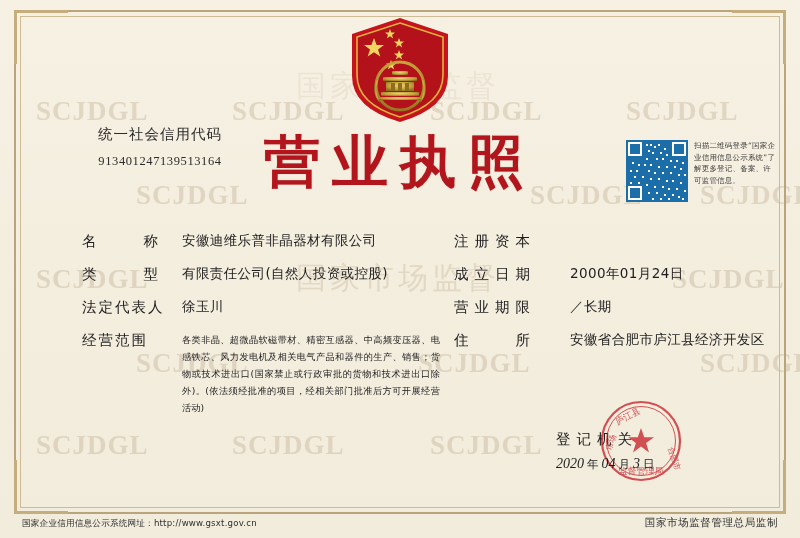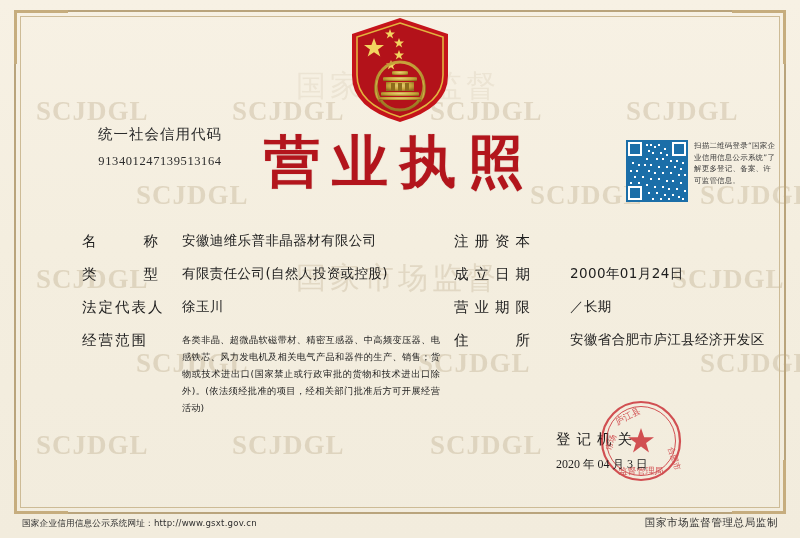--- a/index.html
+++ b/index.html
@@ -205,21 +205,22 @@
   .date-line {
     position: absolute;
     left: 556px;
     top: 456px;
     font-size: 13px;
     color: #1d1d1d;
     white-space: nowrap;
   }
   .date-line .num {
     font-family: "Liberation Serif", serif;
-    font-size: 12px;
+    font-size: 14px;
+    font-style: italic;
   }
   .date-line .cn {
     font-size: 11.5px;
     padding: 0 3px;
   }
 
   
   .seal {
     position: absolute;
     left: 598px;

